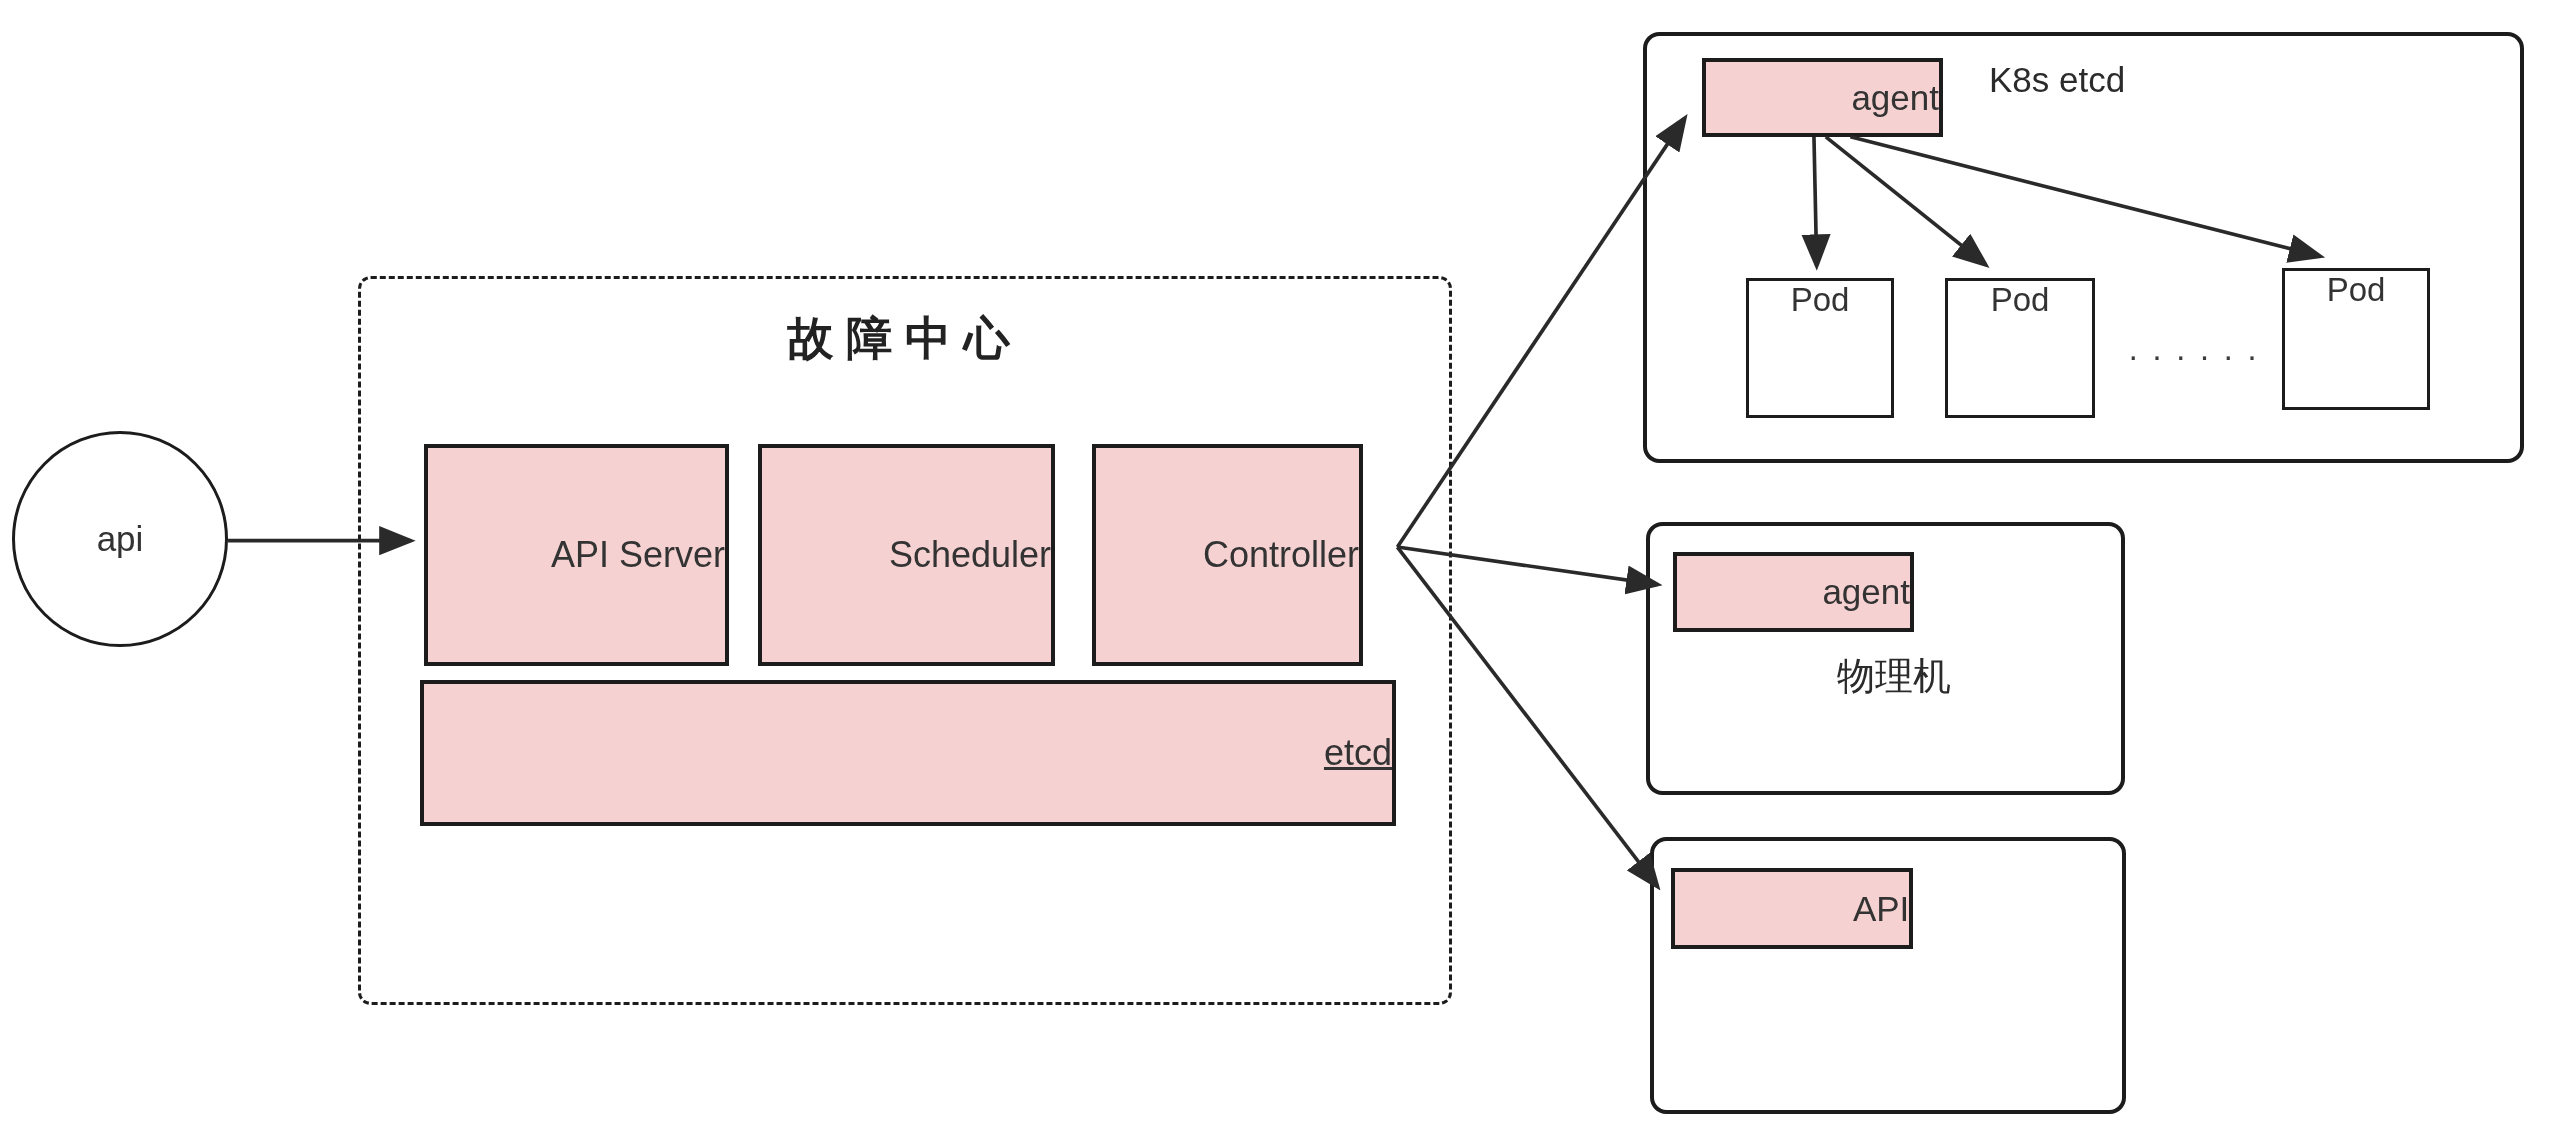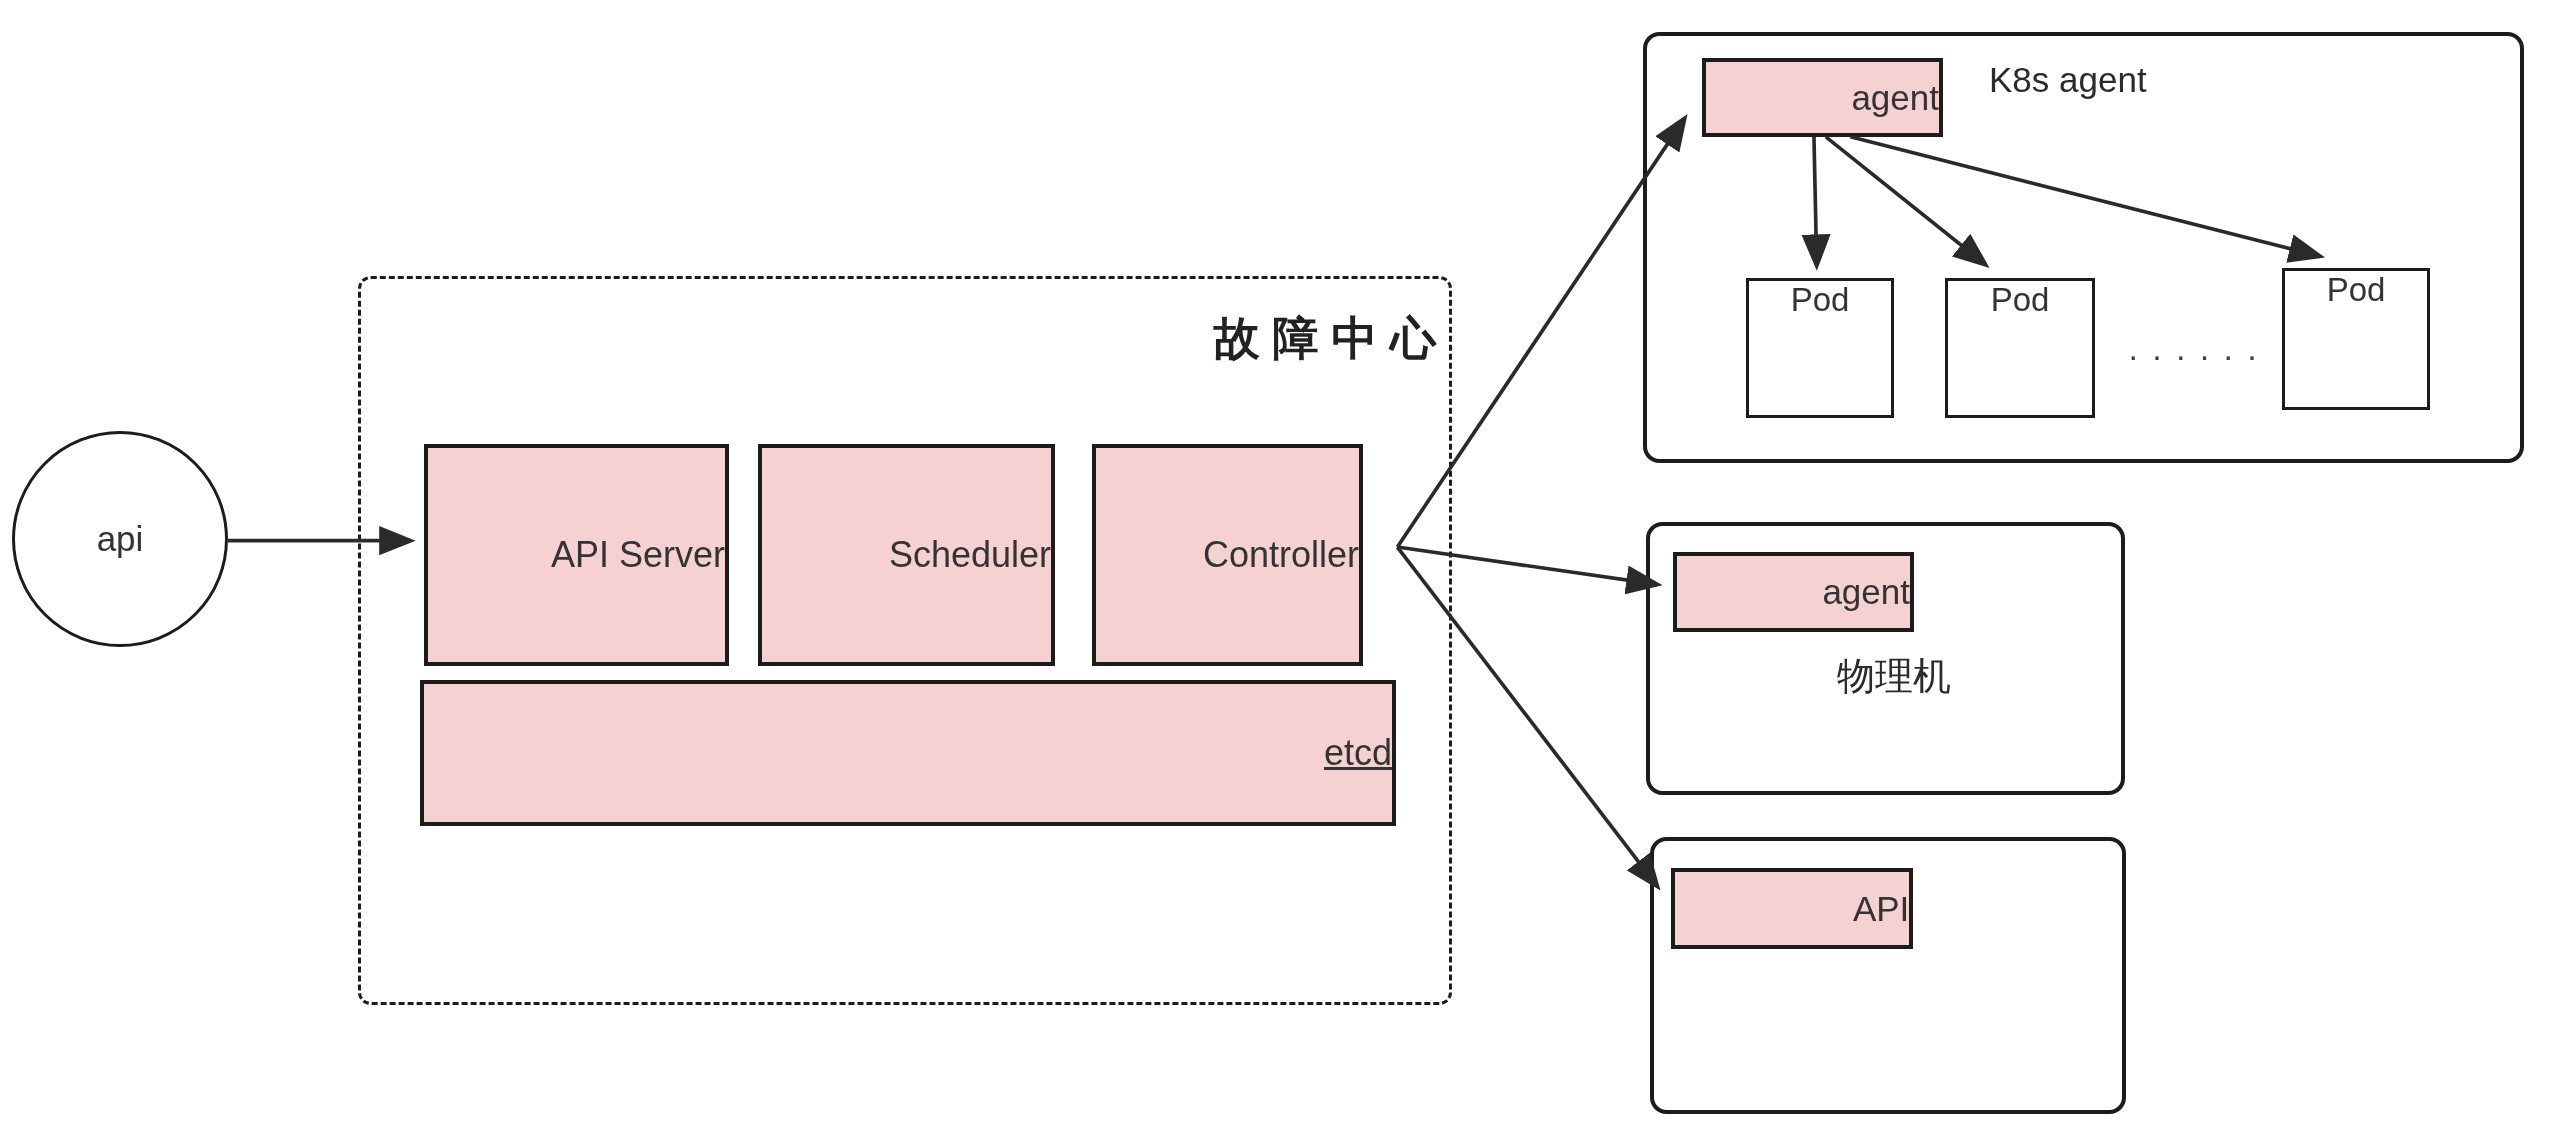--- a/index.html
+++ b/index.html
@@ -60,21 +60,21 @@
   }
 
   
   .fault-center{
     position:absolute;left:358px;top:276px;width:1094px;height:729px;
     border:3.6px dashed var(--node-border);border-radius:12.8px;
     box-sizing:border-box;z-index:1;
   }
   .fault-title{
     position:absolute;left:0;right:0;top:29px;
-    text-align:right;font-size:46px;font-weight:bold;
+    text-align:center;font-size:46px;font-weight:bold;
     letter-spacing:12.8px;color:#222;
   }
   .fc-api-server{left:63px;top:165px;width:305px;height:222px;}
   .fc-scheduler{left:397px;top:165px;width:297px;height:222px;}
   .fc-controller{left:731px;top:165px;width:271px;height:222px;}
   .fc-etcd{left:59px;top:401px;width:976px;height:146px;text-decoration:underline;}
 
   
   .k8s-node{left:1643px;top:32px;width:881px;height:431px;}
   .k8s-agent{left:55px;top:22px;width:241px;height:79px;font-size:35px;}
@@ -134,21 +134,21 @@
     </div>
     <div class="pink-box fc-etcd">
       <span>etcd</span>
     </div>
   </div>
 
   <div class="round-box k8s-node">
     <div class="pink-box k8s-agent">
       <span>agent</span>
     </div>
-    <div class="k8s-title">K8s agent</div>
+    <div class="k8s-title">K8s etcd</div>
     <div class="plain-box pod-1">
       <span>Pod</span>
     </div>
     <div class="plain-box pod-2">
       <span>Pod</span>
     </div>
     <div class="pod-ellipsis">······</div>
     <div class="plain-box pod-3">
       <span>Pod</span>
     </div>

